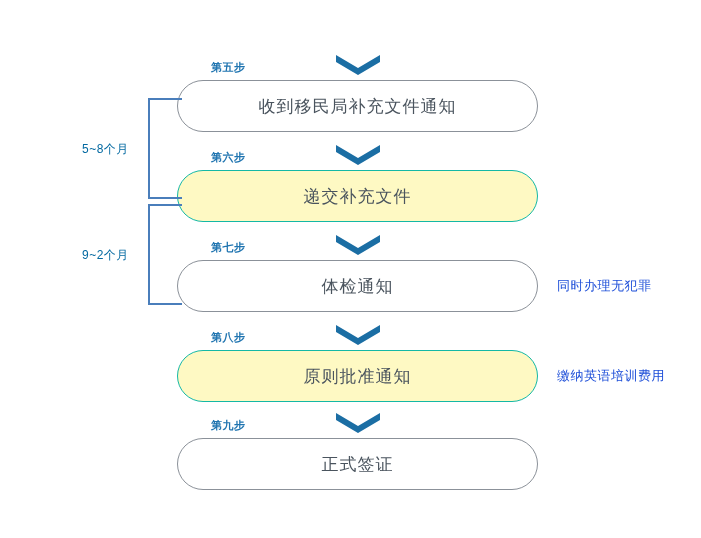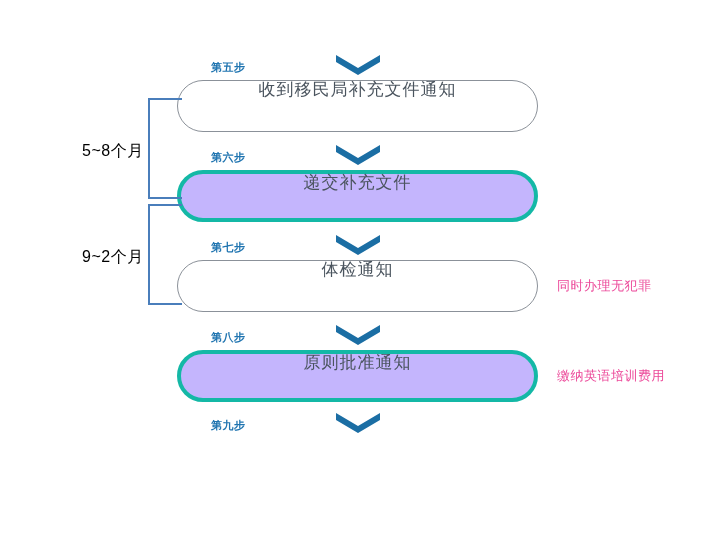--- a/index.html
+++ b/index.html
@@ -21,42 +21,42 @@
   .step-label{
     position:absolute;left:211px;top:5px;
     font-size:11px;font-weight:bold;color:#1f74b0;
     letter-spacing:0.5px;white-space:nowrap;
   }
   .pill{
     position:absolute;left:177px;top:25px;
     width:361px;height:52px;
     border-radius:26px;
     box-sizing:border-box;
-    display:flex;justify-content:center;
+    display:flex;align-items:center;justify-content:center;
   }
   .pill.plain{background:#ffffff;border:1px solid #8b9199;}
-  .pill.fill{background:#c4b5fd;border:4px solid #14b8a6;font-family:Liberation Serif, serif;}
+  .pill.fill{background:#fef9c3;border:1px solid #14b8a6;font-family:Liberation Serif, serif;}
   .pill-text{
     font-size:17px;color:#4a545e;letter-spacing:1px;
     line-height:1;user-select:none;
   }
 
   
   .annot{
     position:absolute;
-    font-size:13px;color:#ec4899;white-space:nowrap;letter-spacing:0.5px;
+    font-size:13px;color:#1d4ed8;white-space:nowrap;letter-spacing:0.5px;
   }
 
   
   .bracket{position:absolute;}
   .bracket .bk-v{position:absolute;left:0;top:0;width:2px;height:100%;background:#4a7ebb;}
   .bracket .bk-t{position:absolute;left:0;top:0;width:34px;height:2px;background:#4a7ebb;}
   .bracket .bk-b{position:absolute;left:0;bottom:0;width:34px;height:2px;background:#4a7ebb;}
   .bracket-label{
-    position:absolute;font-size:16px;color:#000000;white-space:nowrap;letter-spacing:0.5px;
+    position:absolute;font-size:12px;color:#0369a1;white-space:nowrap;letter-spacing:0.5px;
   }
 </style>
 </head>
 <body>
 
 <div id="stage">
 
   <div class="row" style="top:0px;">
     <div class="step-label">第五步</div>
     <svg class="chevron" viewBox="0 0 44 20">
@@ -95,20 +95,23 @@
     <div class="pill fill">
       <span class="pill-text">原则批准通知</span>
     </div>
   </div>
 
   <div class="row" style="top:358px;">
     <div class="step-label">第九步</div>
     <svg class="chevron" viewBox="0 0 44 20">
       <path d="M0,0 L22,13 L44,0 L44,7 L22,20 L0,7 Z" fill="#1b6ea4"></path>
     </svg>
+    <div class="pill plain">
+      <span class="pill-text">正式签证</span>
+    </div>
   </div>
 
 
   <div class="annot" style="left:557px;top:222px;">同时办理无犯罪</div>
   <div class="annot" style="left:557px;top:312px;font-family:Liberation Serif, serif;">缴纳英语培训费用</div>
 
   <div class="bracket" style="left:148px;top:43px;width:34px;height:101px;">
     <div class="bk-t"></div>
     <div class="bk-v"></div>
     <div class="bk-b"></div>

